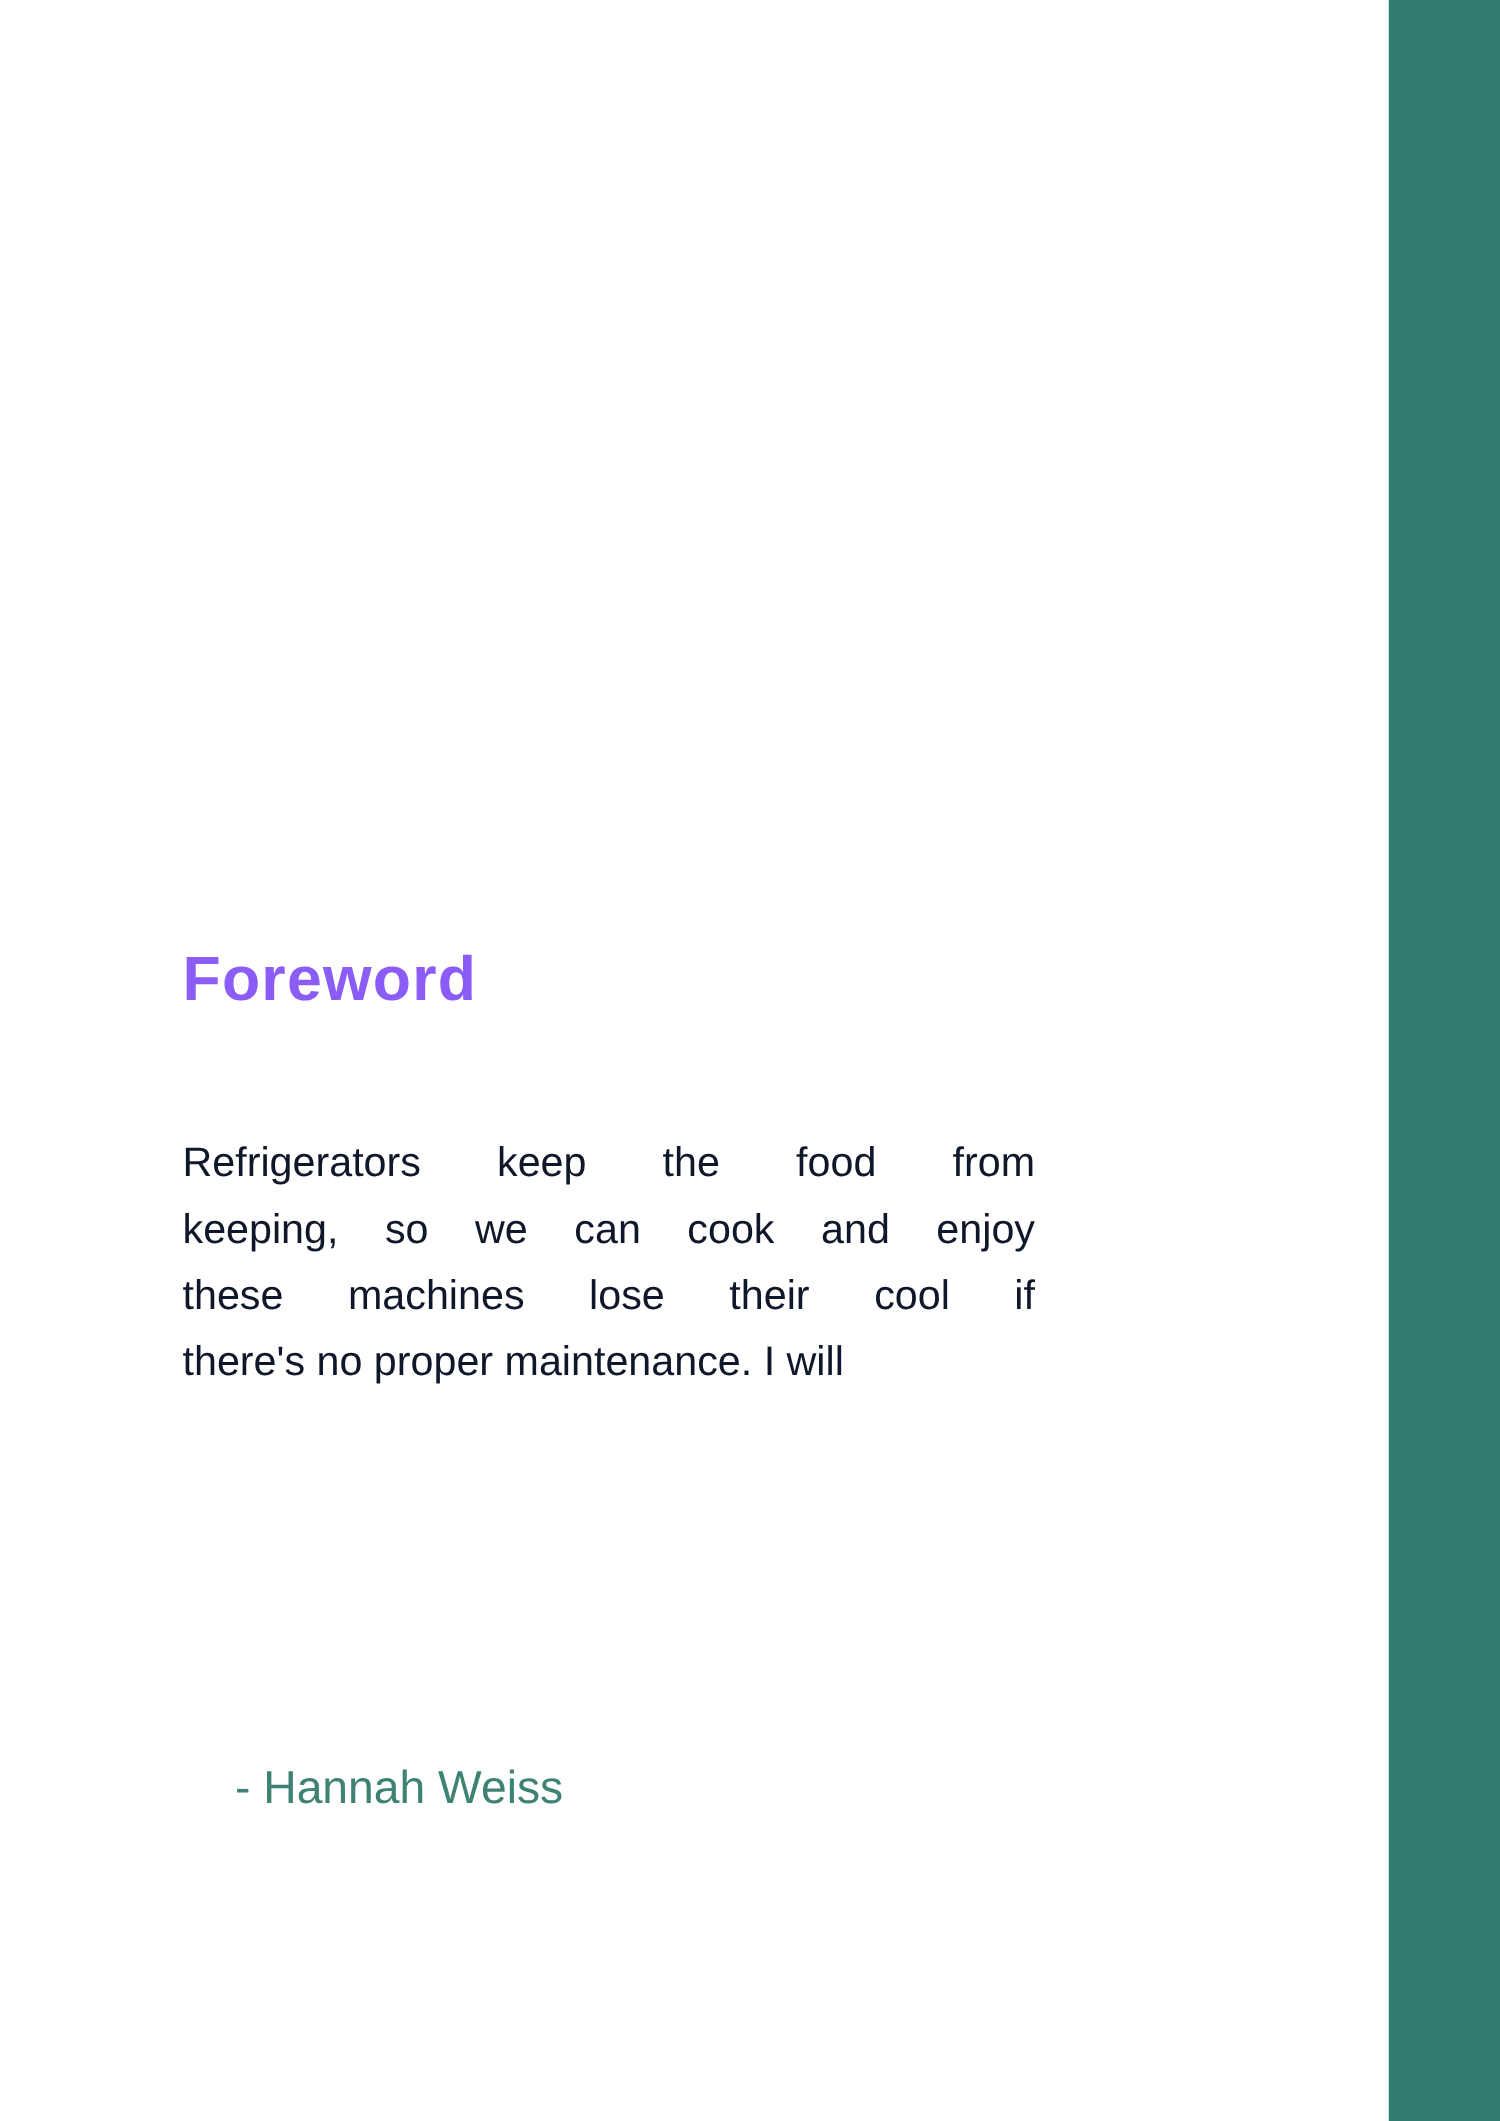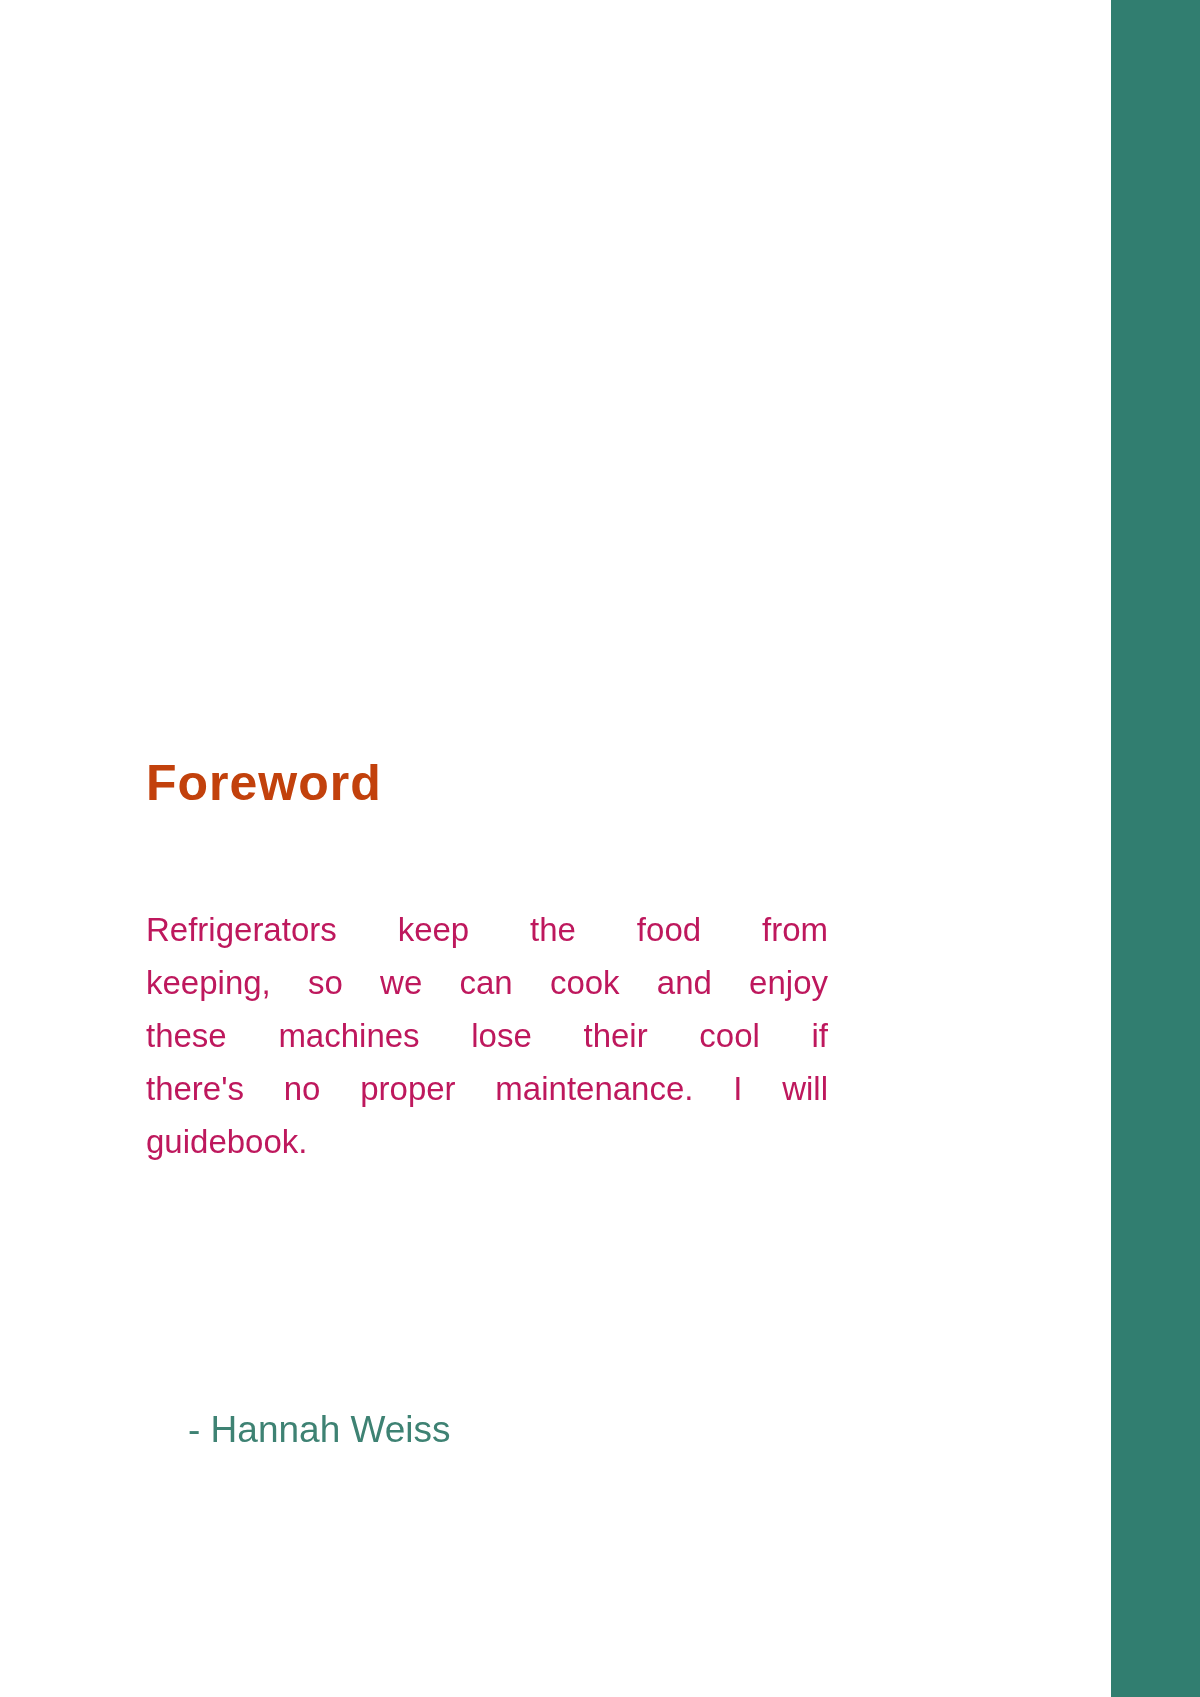--- a/index.html
+++ b/index.html
@@ -25,28 +25,28 @@
   }
   .page-title {
     position: absolute;
     left: 146px;
     top: 758px;
     margin: 0;
     font-size: 50px;
     font-weight: 700;
     letter-spacing: 1px;
     line-height: 1;
-    color: #c2410c;
+    color: #8b5cf6;
   }
   .foreword-paragraph {
     position: absolute;
     left: 146px;
     top: 903px;
     width: 682px;
-    color: #be185d;
+    color: #0f172a;
     font-size: 33px;
     font-weight: 300;
   }
   .foreword-paragraph .para-line {
     line-height: 53px;
     text-align: justify;
     text-align-last: justify;
     white-space: normal;
   }
   .foreword-paragraph .para-line:last-child {
@@ -70,18 +70,17 @@
 
   <div class="accent-bar"></div>
 
   <h1 class="page-title">Foreword</h1>
 
   <div class="foreword-paragraph">
     <div class="para-line">Refrigerators keep the food from</div>
     <div class="para-line">keeping, so we can cook and enjoy</div>
     <div class="para-line">these machines lose their cool if</div>
     <div class="para-line">there's no proper maintenance. I will</div>
-    <div class="para-line">guidebook.</div>
   </div>
 
   <div class="author-signature">- Hannah Weiss</div>
 
 </div>
 
 </body></html>

